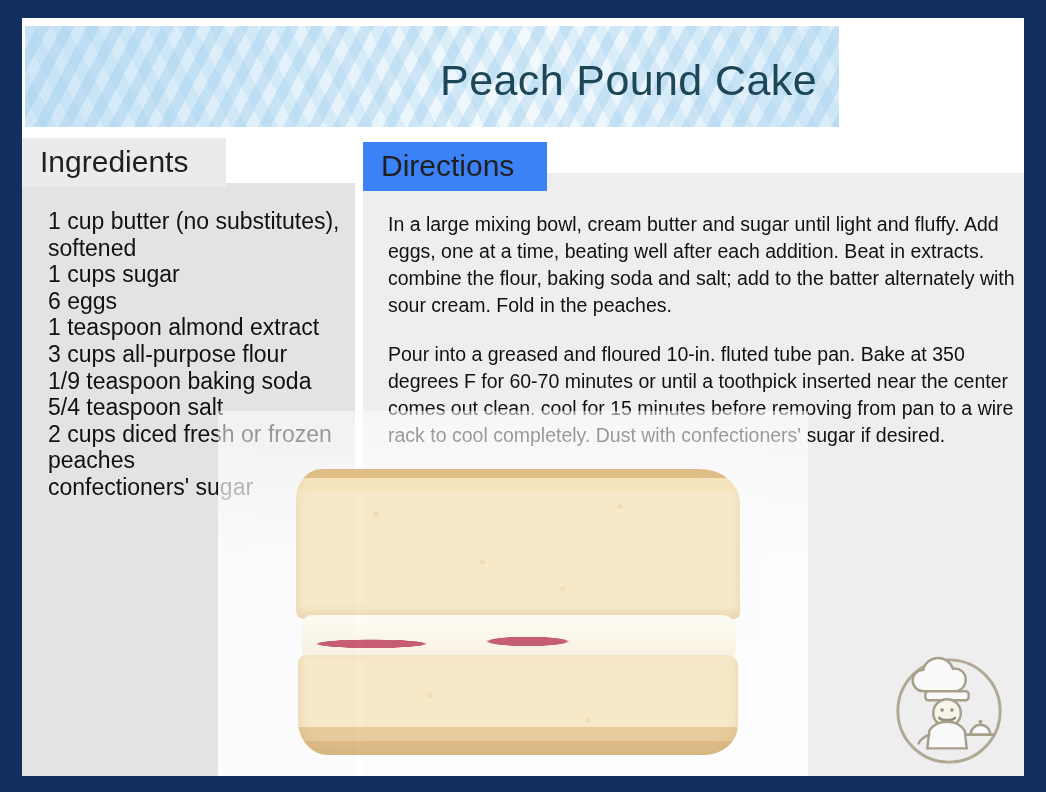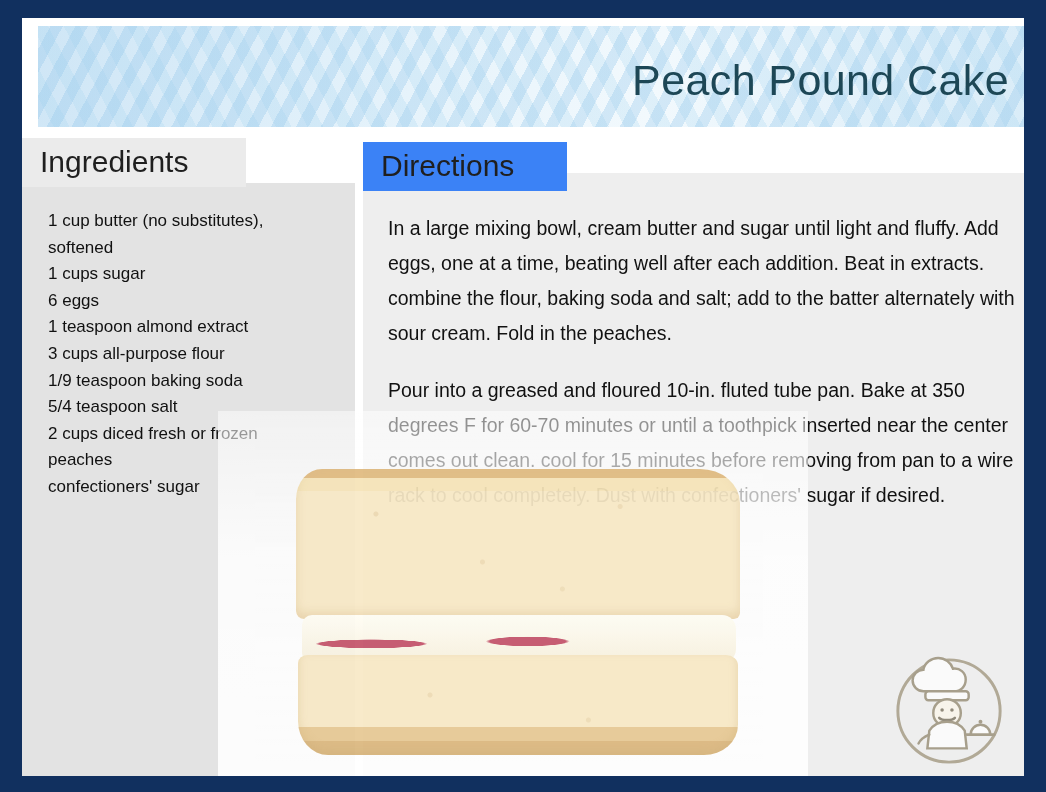--- a/index.html
+++ b/index.html
@@ -29,37 +29,36 @@
     top: 18px;
     width: 1002px;
     height: 758px;
     background: #ffffff;
     overflow: hidden;
   }
 
   
   .banner {
     position: absolute;
-    left: 16px;
+    left: 3px;
     top: 8px;
-    width: 977px;
+    width: 814px;
     height: 101px;
     background:
       repeating-linear-gradient(118deg,
         rgba(255,255,255,0.00) 0px,
         rgba(255,255,255,0.00) 11px,
         rgba(150,200,235,0.35) 11px,
         rgba(150,200,235,0.35) 22px),
       repeating-linear-gradient(62deg,
         rgba(255,255,255,0.00) 0px,
         rgba(255,255,255,0.00) 14px,
         rgba(170,215,240,0.28) 14px,
         rgba(170,215,240,0.28) 28px),
       linear-gradient(100deg, #cfe6f6 0%, #e6f3fb 38%, #f2f9fd 62%, #d9ecf8 100%);
-    padding-left: 16px;
   }
   .banner-title {
     position: absolute;
     right: 22px;
     top: 30px;
     font-size: 43px;
     color: #1d4756;
     letter-spacing: 0.4px;
     white-space: nowrap;
   }
@@ -81,55 +80,55 @@
     height: 603px;
     background: #eeeeee;
   }
 
   
   .tab {
     position: absolute;
     background: #ebebeb;
     color: #1f1f1f;
     font-size: 30px;
-    padding: 7px 26px 8px 18px;
+    padding: 7px 6px 8px 18px;
     white-space: nowrap;
   }
   .tab-left {
     left: 0px;
     top: 120px;
     width: 180px;
   }
   .tab-right {
     left: 341px;
     top: 124px;
     width: 160px;
     background: #3b82f6;
   }
 
   
   .ingredients {
     position: absolute;
     left: 26px;
     top: 190px;
     width: 300px;
-    font-size: 17px;
+    font-size: 23px;
     line-height: 26.6px;
     color: #111111;
   }
   .ingredients div { white-space: pre-wrap; }
 
   
   .directions {
     position: absolute;
     left: 366px;
     top: 193px;
     width: 640px;
     font-size: 19.5px;
-    line-height: 35px;
+    line-height: 27px;
     color: #111111;
   }
   .directions p {
     margin: 0 0 22px 0;
   }
 
   
   .photo {
     position: absolute;
     left: 196px;

